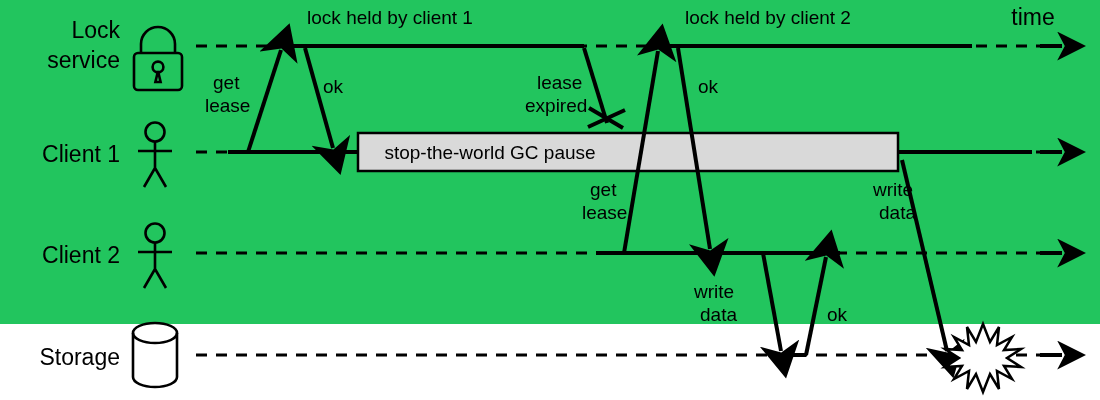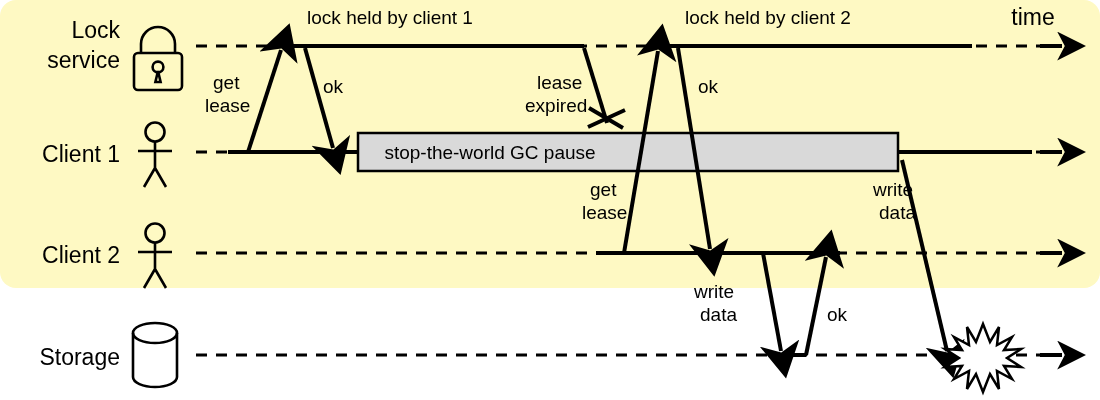--- a/index.html
+++ b/index.html
@@ -1,18 +1,18 @@
 <!DOCTYPE html>
 <html><head>
 <meta charset="utf-8">
 <style>
   html,body{margin:0;padding:0;background:#ffffff;}
   body{width:1100px;height:400px;overflow:hidden;
        font-family:"Liberation Sans","DejaVu Sans",sans-serif;}
-  #diagram{position:relative;width:1100px;height:288px;background:#fef9c3;border-radius:16px;}
+  #diagram{position:relative;width:1100px;height:324px;background:#22c55e;}
   svg{display:block;}
   text{font-family:"Liberation Sans","DejaVu Sans",sans-serif;fill:#000;}
   .lane-label{font-size:23px;text-anchor:end;}
   .msg-label{font-size:19px;}
   .span-label{font-size:19px;text-anchor:middle;}
   .time-label{font-size:23px;text-anchor:middle;}
   .box-label{font-size:19px;text-anchor:middle;}
   .lifeline-dash{stroke:#000;stroke-width:3;fill:none;stroke-dasharray:11 9;stroke-linecap:butt;}
   .lifeline-solid{stroke:#000;stroke-width:4;fill:none;}
   .arrow{stroke:#000;stroke-width:4;fill:none;}

